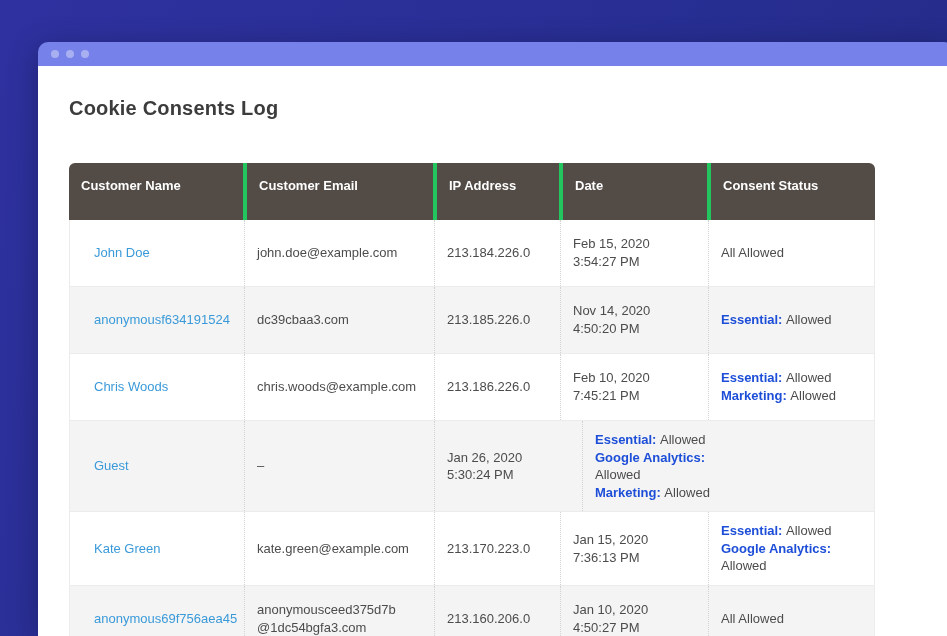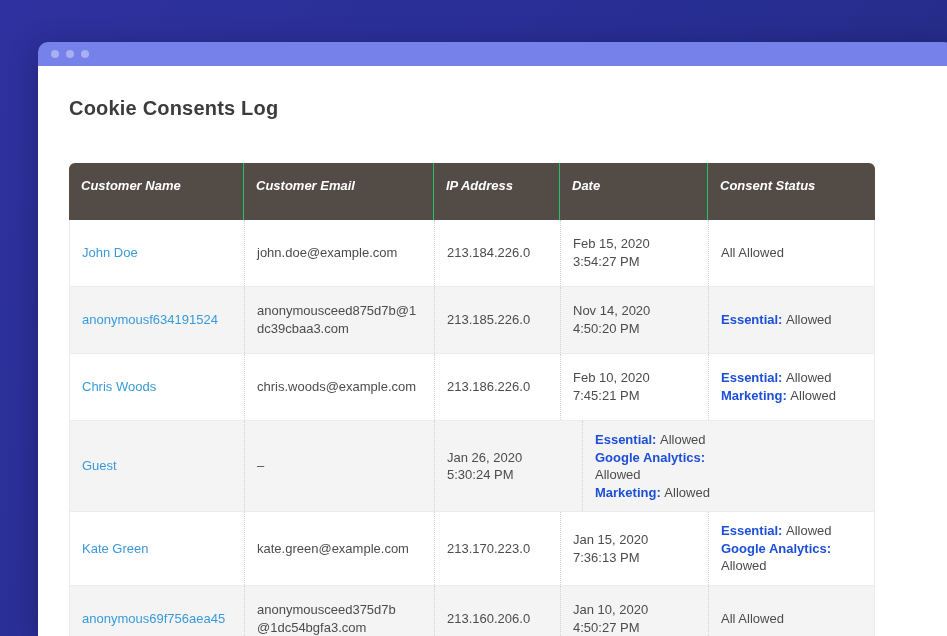--- a/index.html
+++ b/index.html
@@ -69,23 +69,22 @@
     font-weight: bold;
     height: 57px;
     align-items: stretch;
     overflow: hidden;
   }
   .th {
     display: flex;
     align-items: center;
     padding: 0 8px 12px 12px;
     box-sizing: border-box;
-    font-style: italic;
-  }
-  .th + .th { border-left: 1px solid #22c55e; }
+  }
+  .th + .th { border-left: 4px solid #22c55e; }
   .tbody {
     border-left: 1px solid #ececec;
     border-right: 1px solid #ececec;
   }
   .row {
     display: flex;
     align-items: stretch;
     border-bottom: 1px solid #ececec;
     background: #ffffff;
     min-height: 66px;
@@ -103,20 +102,21 @@
   .td + .td { border-left: 1px dotted #d2d2d2; }
   .col-name    { width: 174px; flex: 0 0 174px; }
   .col-email   { width: 190px; flex: 0 0 190px; }
   .col-ip      { width: 126px; flex: 0 0 126px; }
   .col-date    { width: 148px; flex: 0 0 148px; }
   .col-consent { width: 168px; flex: 0 0 168px; }
   .link {
     color: var(--link, #3a9ad9);
     text-decoration: none;
     cursor: pointer;
+    margin-left: 12px;
   }
   .consent-line strong { color: #1d4ed8; }
   .email-line, .date-line { word-break: break-all; }
 </style>
 </head>
 <body>
 
 <div class="bg">
   <div class="window">
     <div class="titlebar">
@@ -153,21 +153,20 @@
     <div class="td col-consent">
                 <div class="consent-line">All Allowed</div>
               </div>
   </div>
 
   <div class="row">
     <div class="td col-name">
                 <a class="link">anonymousf634191524</a>
               </div>
     <div class="td col-email">
-                <div class="email-line">anonymousceed875d7b@1</div>
                 <div class="email-line">dc39cbaa3.com</div>
               </div>
     <div class="td col-ip">
                 <div>213.185.226.0</div>
               </div>
     <div class="td col-date">
                 <div class="date-line">Nov 14, 2020</div>
                 <div class="date-line">4:50:20 PM</div>
               </div>
     <div class="td col-consent">

